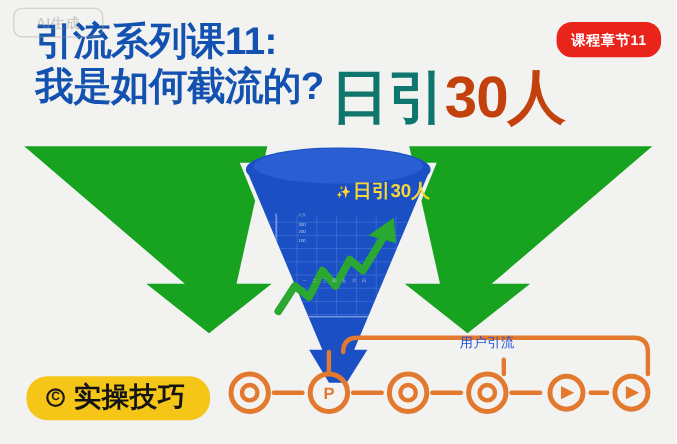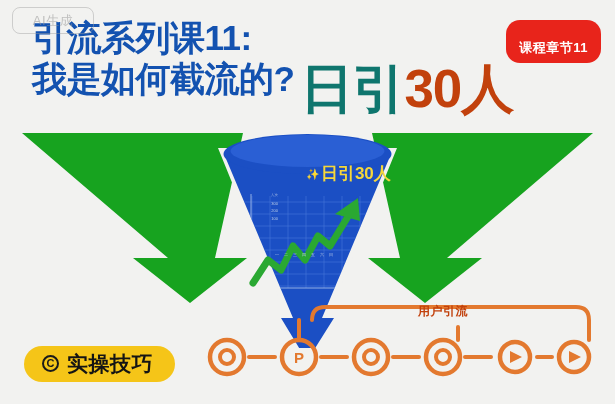--- a/index.html
+++ b/index.html
@@ -39,21 +39,21 @@
 
   
   .chapter-badge {
     position: absolute;
     right: 14px;
     top: 20px;
     background: #e8241b;
     color: #ffffff;
     font-size: 13px;
     font-weight: bold;
-    padding: 19px 13px 6px 13px;
+    padding: 8px 13px 6px 13px;
     border-radius: 14px;
     letter-spacing: 0.5px;
     z-index: 30;
     white-space: nowrap;
   }
 
   
   .headline {
     position: absolute;
     left: 16px;
@@ -173,43 +173,43 @@
     align-items: center;
     justify-content: center;
     font-size: 11px;
     font-weight: bold;
     color: #1a1a1a;
     line-height: 1;
     box-sizing: border-box;
   }
   .practice-badge .ptext {
     color: #141414;
-    font-size: 21px;
+    font-size: 25px;
     font-weight: bold;
     letter-spacing: 0.5px;
     line-height: 1;
   }
 
   
   .flow {
     position: absolute;
     left: 196px;
     top: 290px;
     width: 419px;
     height: 100px;
     z-index: 28;
   }
   .flow svg { display: block; }
   .flow-label {
     position: absolute;
     left: 418px;
     top: 303px;
-    color: #c2410c;
+    color: #1d4ed8;
     font-size: 12px;
-    font-weight: bold;
+    font-weight: normal;
     letter-spacing: 0.5px;
     z-index: 29;
   }
 </style>
 </head>
 <body>
 
 <div id="poster">
 
   <div class="watermark">

